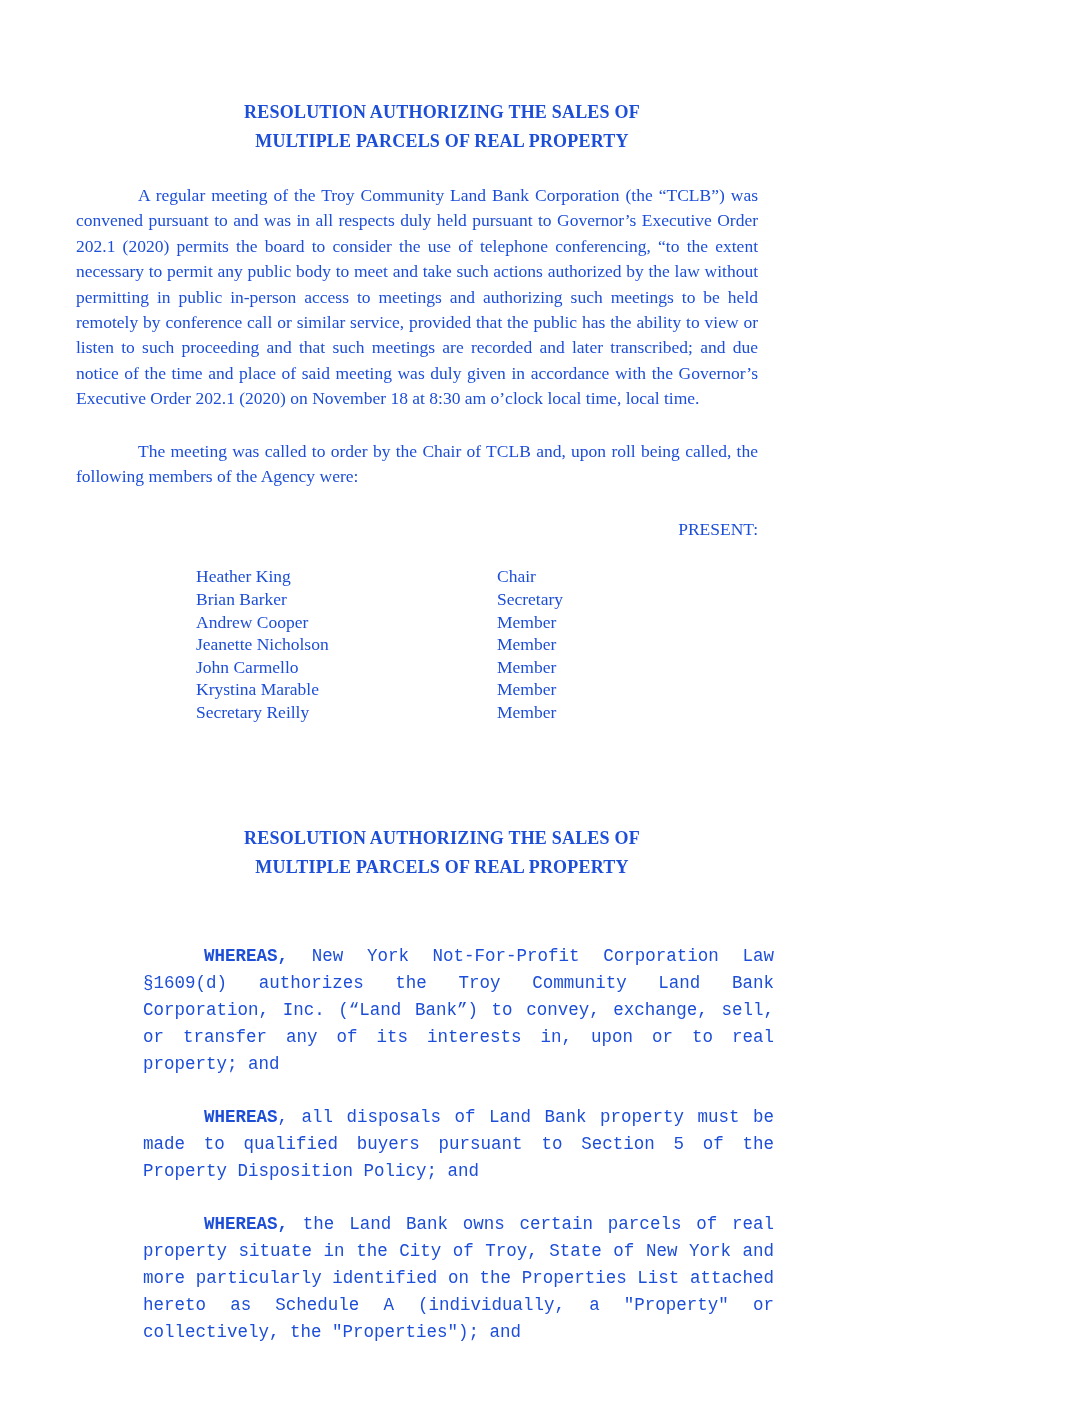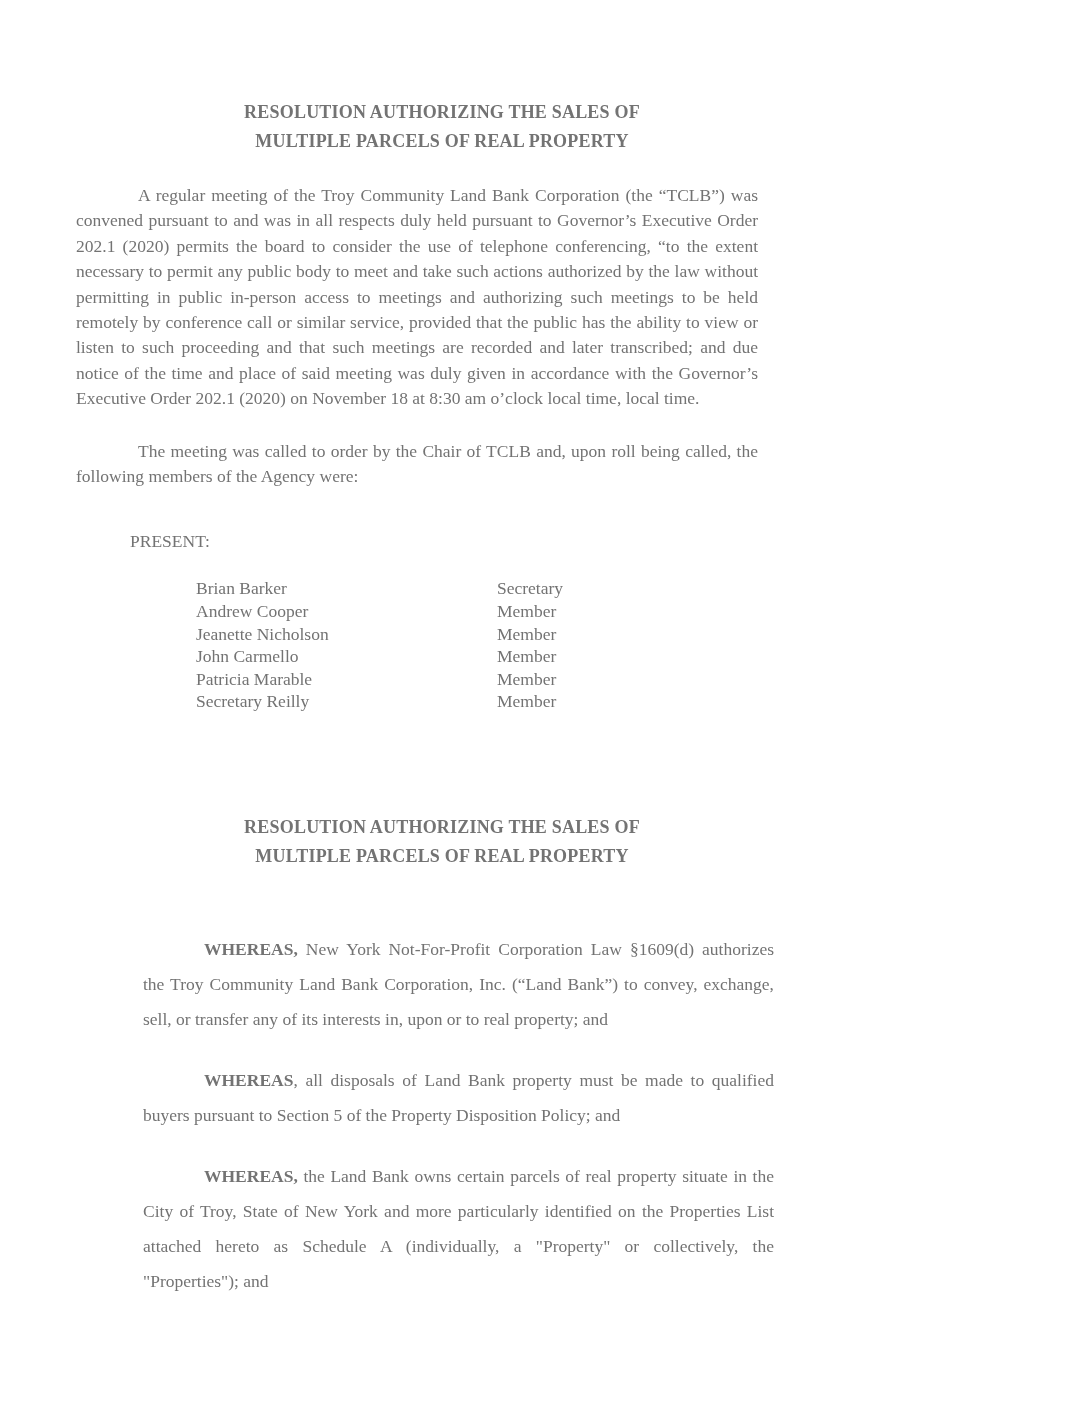--- a/index.html
+++ b/index.html
@@ -5,21 +5,21 @@
   html, body {
     margin: 0;
     padding: 0;
     background: #ffffff;
   }
   .page {
     position: relative;
     width: 884px;
     height: 1408px;
     background: #ffffff;
-    color: #737373;
+    color: #1d4ed8;
     font-family: "Liberation Serif", "DejaVu Serif", serif;
     font-size: 17.5px;
     overflow: hidden;
   }
   .doc-title {
     margin: 0;
     padding-top: 98px;
     text-align: center;
     font-weight: bold;
     font-size: 18px;
@@ -30,41 +30,43 @@
     padding-top: 0;
     margin-top: 100px;
   }
   .intro-para {
     margin: 27px 126px 0 76px;
     text-align: justify;
     text-indent: 62px;
     line-height: 25.4px;
   }
   .present-label {
-    margin: 40px 126px 0 130px;
+    margin: 28px 126px 0 130px;
     line-height: 25px;
+    text-align: right;
   }
   .member-table {
     margin: 23px 0 0 196px;
   }
   .member-row {
     display: flex;
     line-height: 22.6px;
   }
   .member-name {
     width: 301px;
   }
   .member-role {
     width: 300px;
   }
   .whereas-para {
     margin: 0 110px 26px 143px;
     text-align: justify;
     text-indent: 61px;
-    line-height: 35px;
+    line-height: 27px;
+    font-family: Liberation Mono, monospace;
   }
   .whereas-section {
     margin-top: 61px;
   }
   .lead-bold {
     font-weight: bold;
   }
 </style>
 </head>
 <body>
@@ -77,37 +79,41 @@
   </h1>
 
   <p class="intro-para">A regular meeting of the Troy Community Land Bank Corporation (the “TCLB”) was convened pursuant to and was in all respects duly held pursuant to Governor’s Executive Order 202.1 (2020) permits the board to consider the use of telephone conferencing, “to the extent necessary to permit any public body to meet and take such actions authorized by the law without permitting in public in-person access to meetings and authorizing such meetings to be held remotely by conference call or similar service, provided that the public has the ability to view or listen to such proceeding and that such meetings are recorded and later transcribed;  and due notice of the time and place of said meeting was duly given in accordance with the Governor’s Executive Order 202.1 (2020) on November 18 at 8:30 am o’clock local time, local time.</p>
 
   <p class="intro-para">The meeting was called to order by the Chair of TCLB and, upon roll being called, the following members of the Agency were:</p>
 
   <div class="present-label">PRESENT:</div>
 
   <div class="member-table">
     <div class="member-row">
+      <span class="member-name">Heather King</span>
+      <span class="member-role">Chair</span>
+    </div>
+    <div class="member-row">
       <span class="member-name">Brian Barker</span>
       <span class="member-role">Secretary</span>
     </div>
     <div class="member-row">
       <span class="member-name">Andrew Cooper</span>
       <span class="member-role">Member</span>
     </div>
     <div class="member-row">
       <span class="member-name">Jeanette Nicholson</span>
       <span class="member-role">Member</span>
     </div>
     <div class="member-row">
       <span class="member-name">John Carmello</span>
       <span class="member-role">Member</span>
     </div>
     <div class="member-row">
-      <span class="member-name">Patricia Marable</span>
+      <span class="member-name">Krystina Marable</span>
       <span class="member-role">Member</span>
     </div>
     <div class="member-row">
       <span class="member-name">Secretary Reilly</span>
       <span class="member-role">Member</span>
     </div>
   </div>
 
   <h1 class="doc-title second">
     <div>RESOLUTION AUTHORIZING THE SALES  OF</div>

